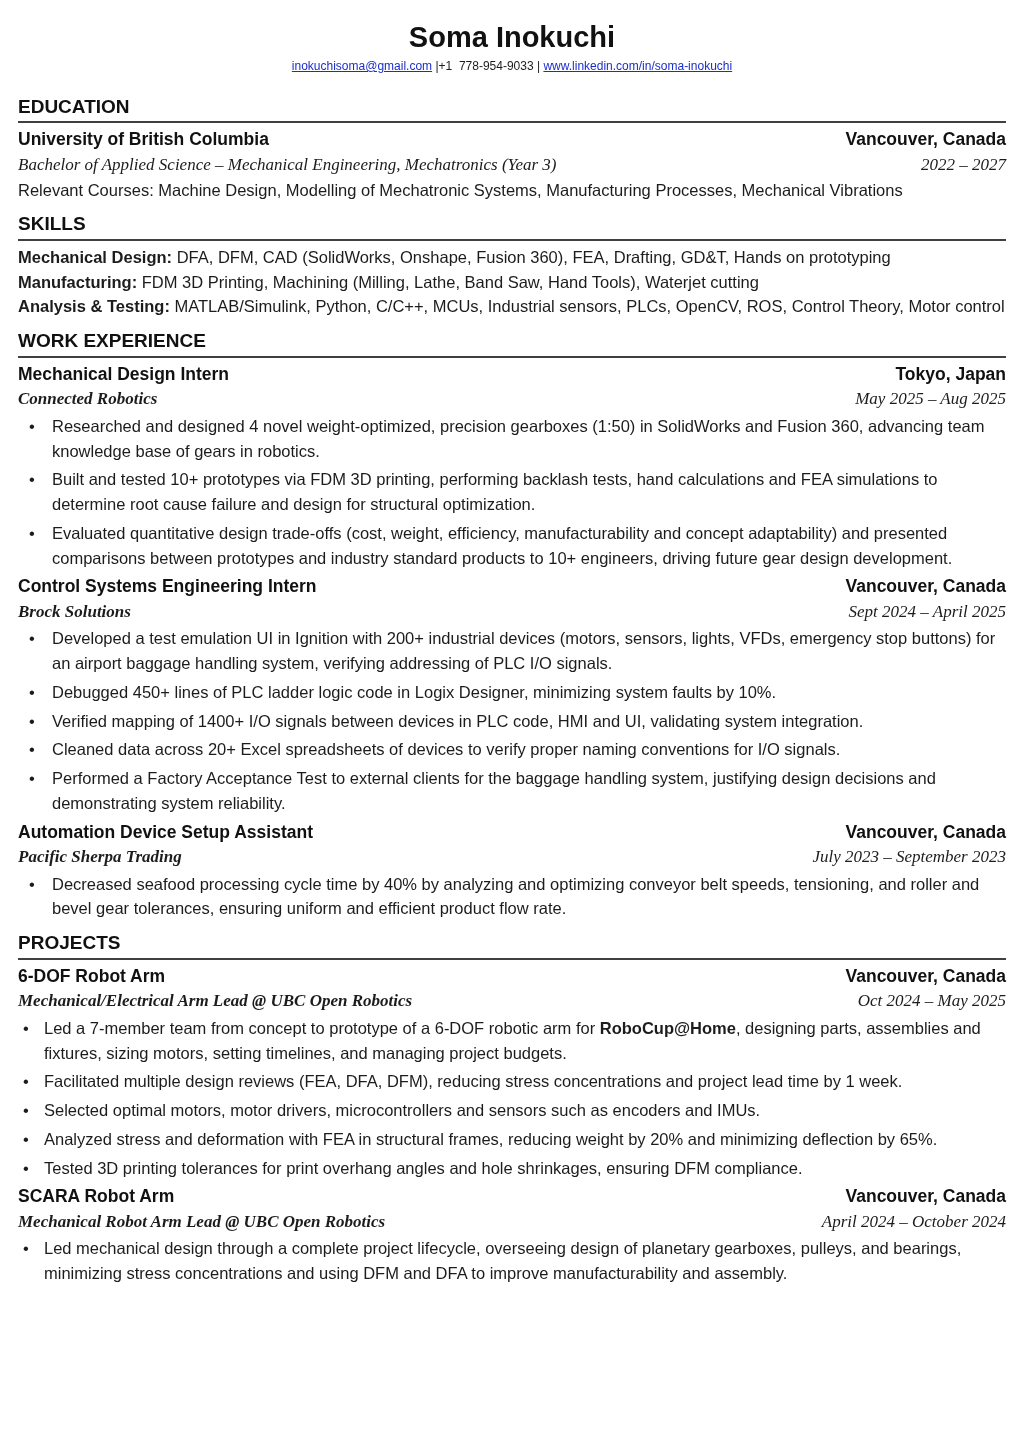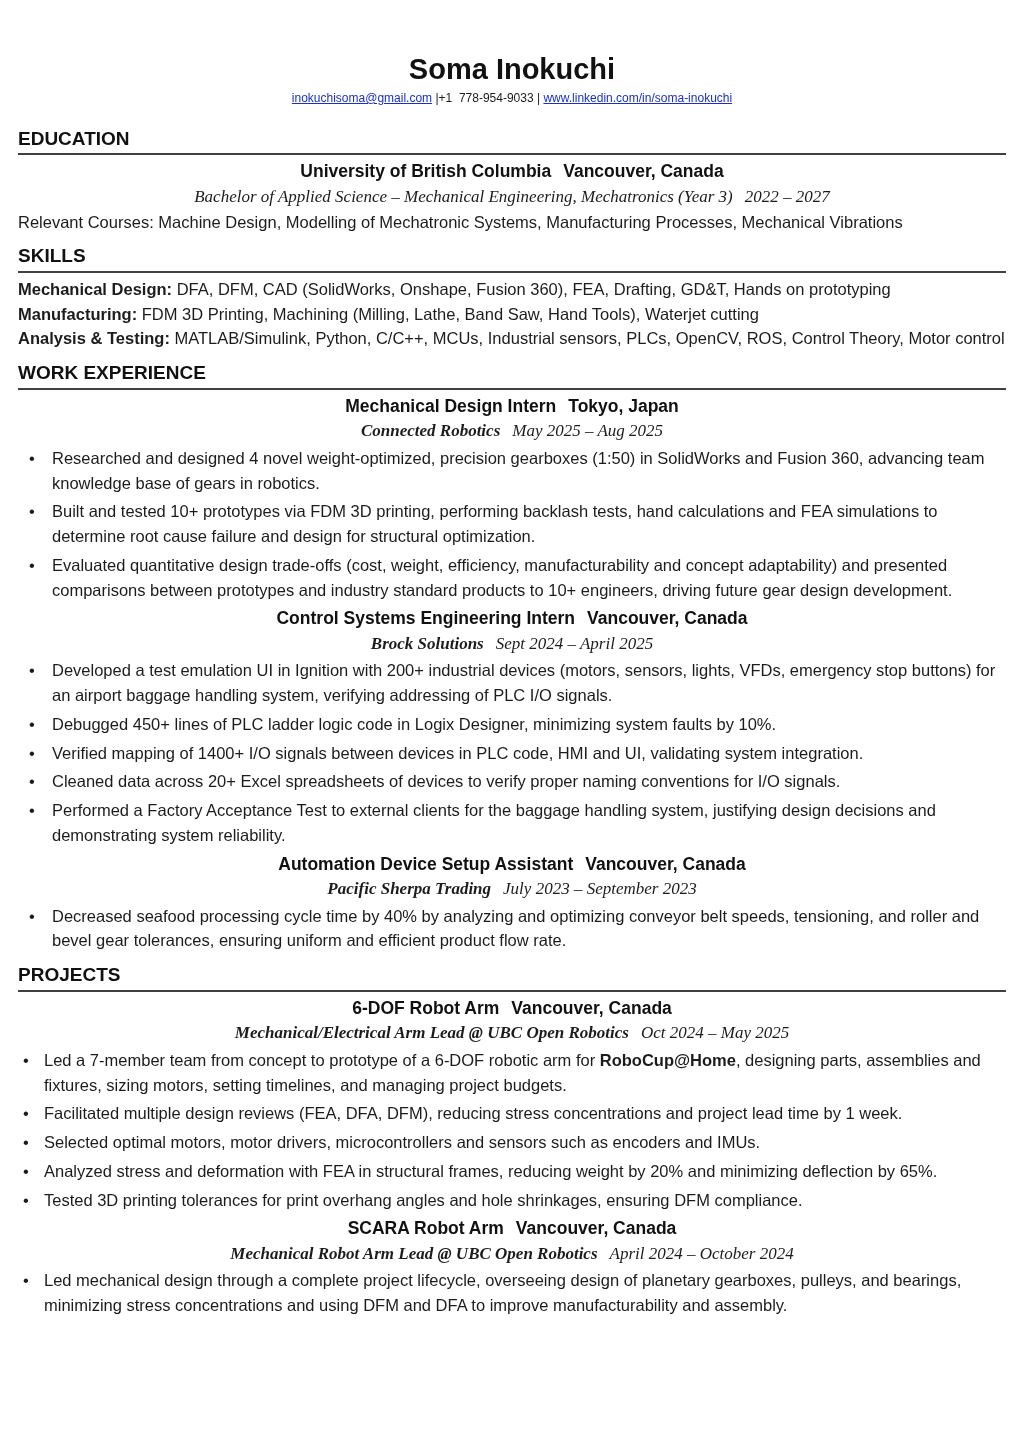--- a/index.html
+++ b/index.html
@@ -2,21 +2,21 @@
 <html><head>
 <meta charset="utf-8">
 <style>
   html, body { margin: 0; padding: 0; background: #ffffff; }
   .page {
     width: 1024px;
     height: 1344px;
     margin: 0 auto;
     background: #ffffff;
     box-sizing: border-box;
-    padding: 52px 18px 0 18px;
+    padding: 20px 18px 0 18px;
     font-family: "Liberation Sans", sans-serif;
     color: #1c1c1c;
     font-size: 16.5px;
     line-height: 1.5;
     overflow: hidden;
   }
 
   
   .hdr { text-align: center; }
   .hdr h1 {
@@ -47,21 +47,21 @@
     font-weight: 700;
     color: #111;
     border-bottom: 2px solid #404040;
     padding-bottom: 2px;
     line-height: 1.3;
   }
   section { margin: 0; }
 
   .row {
     display: flex;
-    justify-content: center;
+    justify-content: space-between;
     align-items: baseline;
     gap: 12px;
   }
   .row .left { text-align: left; }
   .row .right { text-align: right; white-space: nowrap; }
 
   .b  { font-weight: 700; }
   .bi { font-weight: 700; font-style: italic; }
   .i  { font-style: italic; }
 

